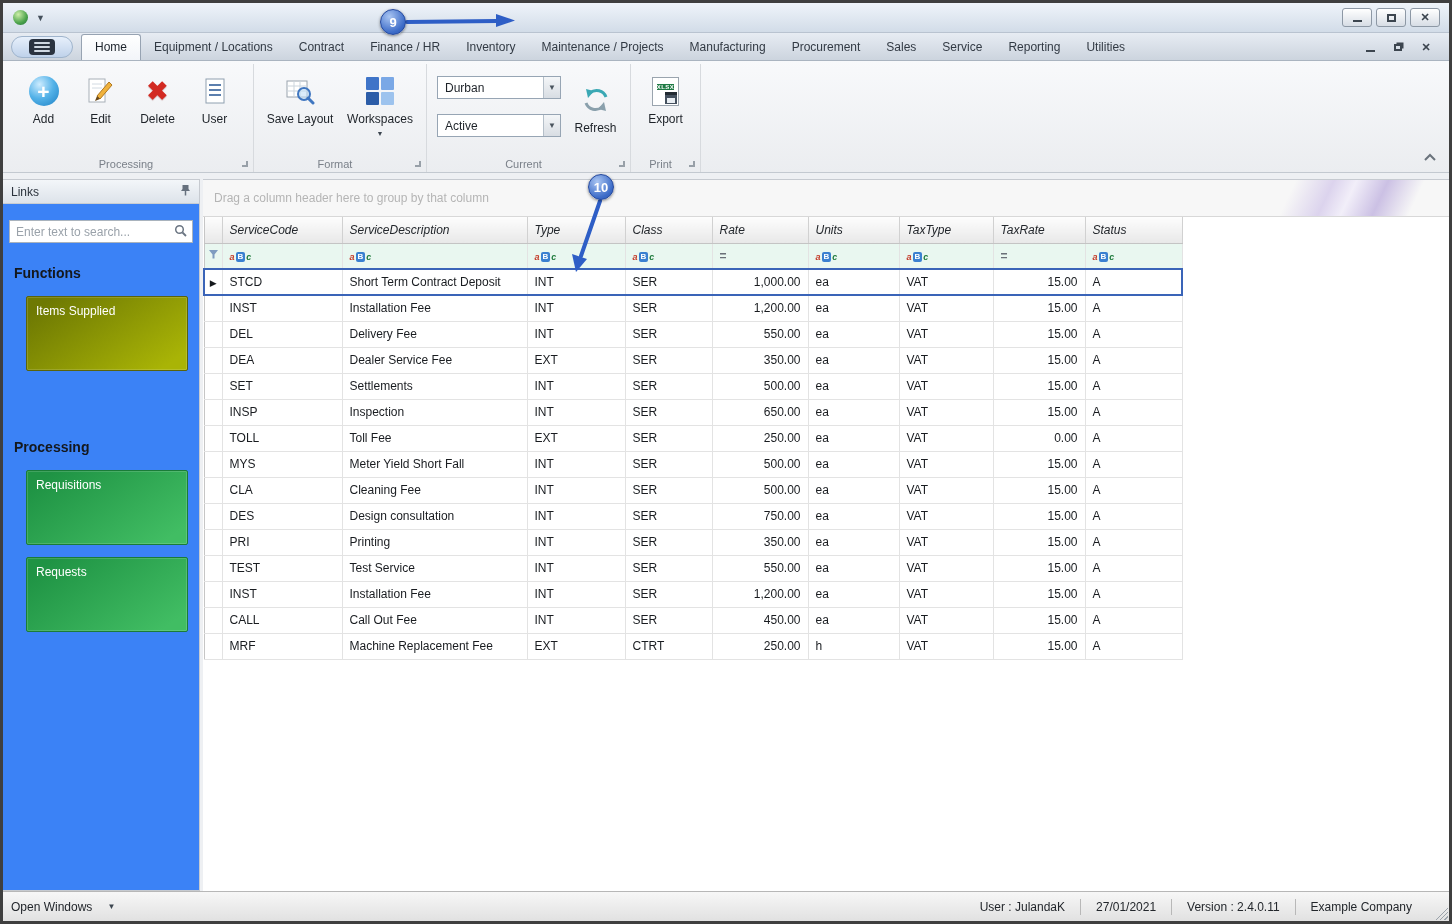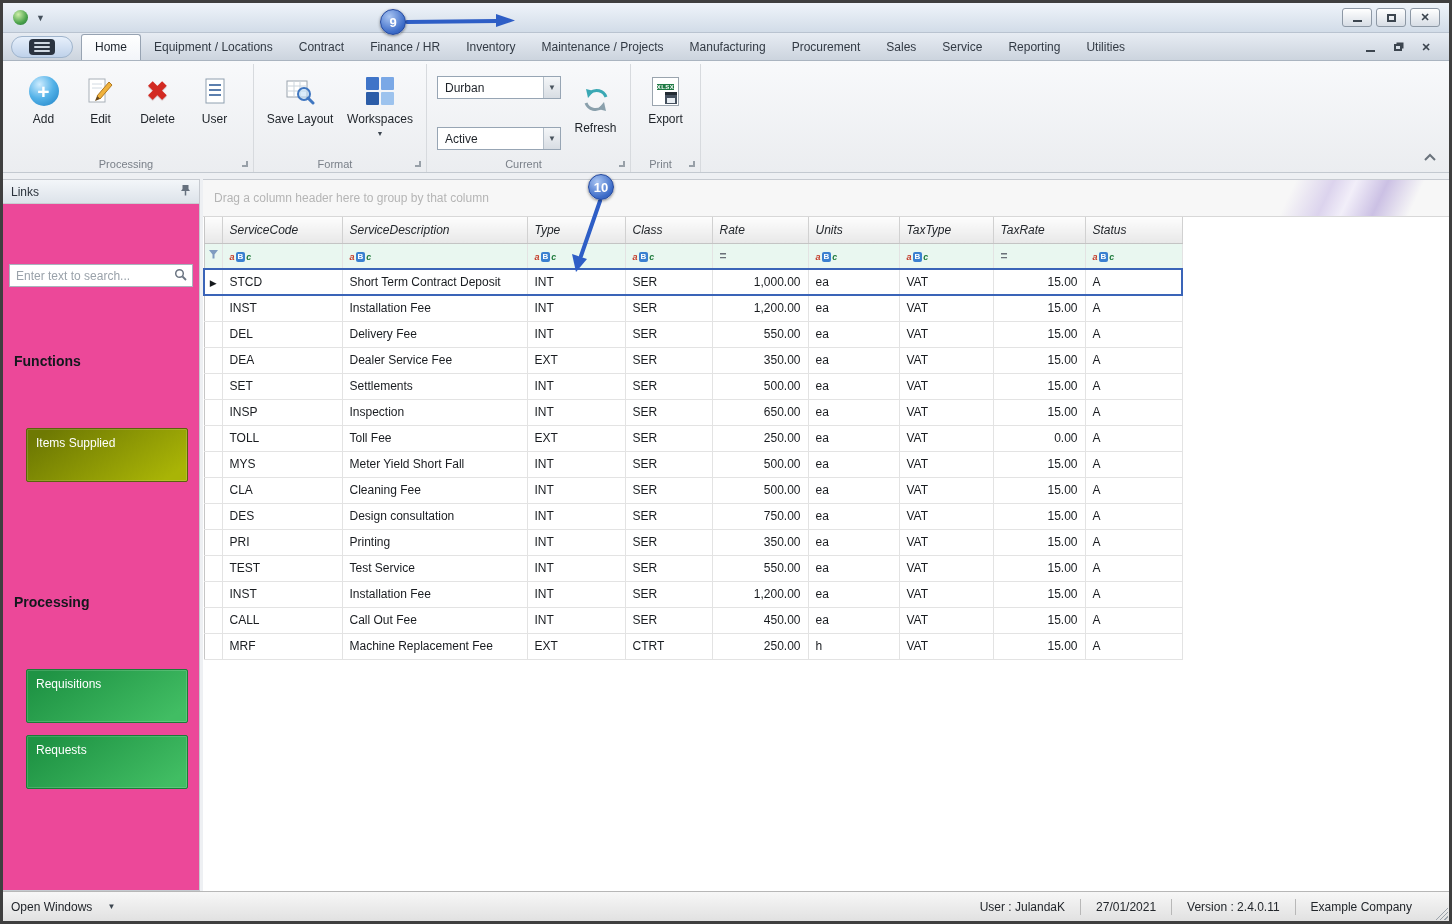--- a/index.html
+++ b/index.html
@@ -39,40 +39,40 @@
   .rbtn { width:57px; display:flex; flex-direction:column; align-items:center; gap:3px; font-size:12px; color:#1d2228; padding-top:5px; cursor:default; text-align:center; }
   .rbtn.wide { width:80px; }
   .ic-box { height:36px; display:flex; align-items:center; justify-content:center; }
   .ic-add { width:30px; height:30px; border-radius:50%; background:radial-gradient(circle at 35% 28%, #cdecff, #54b2e8 48%, #1b7fc4); color:#fff; font-size:21px; font-weight:bold; display:flex; align-items:center; justify-content:center; line-height:1; }
   .ic-del { font-size:26px; font-weight:bold; color:#d22a22; line-height:1; text-shadow:0 1px 1px rgba(120,0,0,.3); }
   .ic-ws { display:grid; grid-template-columns:13px 13px; grid-template-rows:13px 13px; gap:2px; }
   .ic-ws i { display:block; border-radius:1px; }
   .ic-ws i:nth-child(1){ background:#3f74c8; } .ic-ws i:nth-child(2){ background:#7aa8e6; }
   .ic-ws i:nth-child(3){ background:#2c5da8; } .ic-ws i:nth-child(4){ background:#9dc3ee; }
   .mini-caret { font-size:7px; color:#3c454f; margin-top:1px; }
-  .combo-col { display:flex; flex-direction:column; gap:28px; padding:8px 6px 0 4px; }
+  .combo-col { display:flex; flex-direction:column; gap:15px; padding:8px 6px 0 4px; }
   .combo { width:124px; height:23px; border:1px solid #97a5b4; background:#fff; display:flex; align-items:center; }
   .combo-val { flex:1; font-size:12px; color:#1d2228; padding-left:7px; }
   .combo-btn { width:17px; height:100%; border-left:1px solid #b5bfc9; background:linear-gradient(#f4f6f8,#d8dde3); display:flex; align-items:center; justify-content:center; font-size:8px; color:#4a545e; }
   .ic-export { width:27px; height:29px; background:#fff; border:1px solid #9aa4ae; position:relative; }
   .xl-band { background:#1f7a44; color:#fff; font-size:6px; font-weight:bold; text-align:center; height:10px; line-height:10px; letter-spacing:.5px; }
   .floppy { position:absolute; right:1px; bottom:1px; width:12px; height:12px; background:#44505e; border-top:3px solid #232b33; }
   .floppy::after { content:""; position:absolute; left:2px; bottom:1px; width:8px; height:5px; background:#e8edf2; }
   .ribbon-collapse { position:absolute; right:12px; bottom:6px; color:#6a737c; }
 
   
   .content { display:flex; height:718px; background:#eef0f3; padding-top:6px; }
-  .sidebar { width:197px; background:#ec4899; border:1px solid #c6cad0; border-left:none; display:flex; flex-direction:column;gap:44px; }
+  .sidebar { width:197px; background:#3b82f6; border:1px solid #c6cad0; border-left:none; display:flex; flex-direction:column; }
   .links-header { height:24px; background:linear-gradient(#f3f6f9,#dde3ea); border-bottom:1px solid #c9cdd2; display:flex; align-items:center; justify-content:space-between; padding:0 8px; font-size:12px; color:#2b333c; }
   .search-box { margin:16px 6px 2px 6px; height:23px; border:1px solid #a9b3bd; background:#fff; display:flex; align-items:center; padding-right:5px; }
   .search-box input { flex:1; border:none; outline:none; font-size:12px; padding:0 6px; color:#333; font-family:"Liberation Sans", sans-serif; min-width:0; }
   .search-box input::placeholder { color:#9aa2aa; }
   .side-heading { font-size:14px; font-weight:bold; color:#14181d; padding:20px 0 15px 11px; }
   .side-heading.second { padding-top:56px; }
-  .side-btn { width:162px; height:54px; margin:0 0 12px 23px; color:#fff; font-size:12px; padding:7px 9px; border-radius:2px; cursor:default; box-shadow:inset 0 0 0 1px rgba(255,255,255,.15); }
+  .side-btn { width:162px; height:75px; margin:0 0 12px 23px; color:#fff; font-size:12px; padding:7px 9px; border-radius:2px; cursor:default; box-shadow:inset 0 0 0 1px rgba(255,255,255,.15); }
   .side-btn.olive { background:linear-gradient(145deg,#6e7903 10%,#a9b406 90%); border:1px solid #5a630a; }
   .side-btn.green { background:linear-gradient(145deg,#1f9344 10%,#41bd63 90%); border:1px solid #1a7c38; }
 
   .main { flex:1; position:relative; background:#fff; border-top:1px solid #c6cad0; margin-left:3px; overflow:hidden; }
   .group-band { height:37px; background:#f7f7f7; border-bottom:1px solid #d8d8d8; display:flex; align-items:center; padding-left:11px; font-size:12px; color:#b5b5b5; position:relative; overflow:hidden; }
   .band-decor { position:absolute; right:0; top:0; width:210px; height:100%; background:linear-gradient(115deg, rgba(255,255,255,0) 25%, #cdc0e8 42%, #efeafa 52%, #b4a3da 66%, rgba(255,255,255,0) 82%); opacity:.65; }
 
   table.grid { border-collapse:collapse; table-layout:fixed; font-size:12px; color:#191c20; border:1px solid #c6c6c6; border-top:none; }
   .grid th, .grid td { border-right:1px solid #e3e3e3; border-bottom:1px solid #e3e3e3; padding:0 7px; height:26px; text-align:left; white-space:nowrap; overflow:hidden; font-weight:normal; }
   .grid thead th { background:linear-gradient(#fdfdfd,#e8e8e8); border-right:1px solid #d1d1d1; border-bottom:1px solid #c4c4c4; color:#23272c;font-style:italic; }

